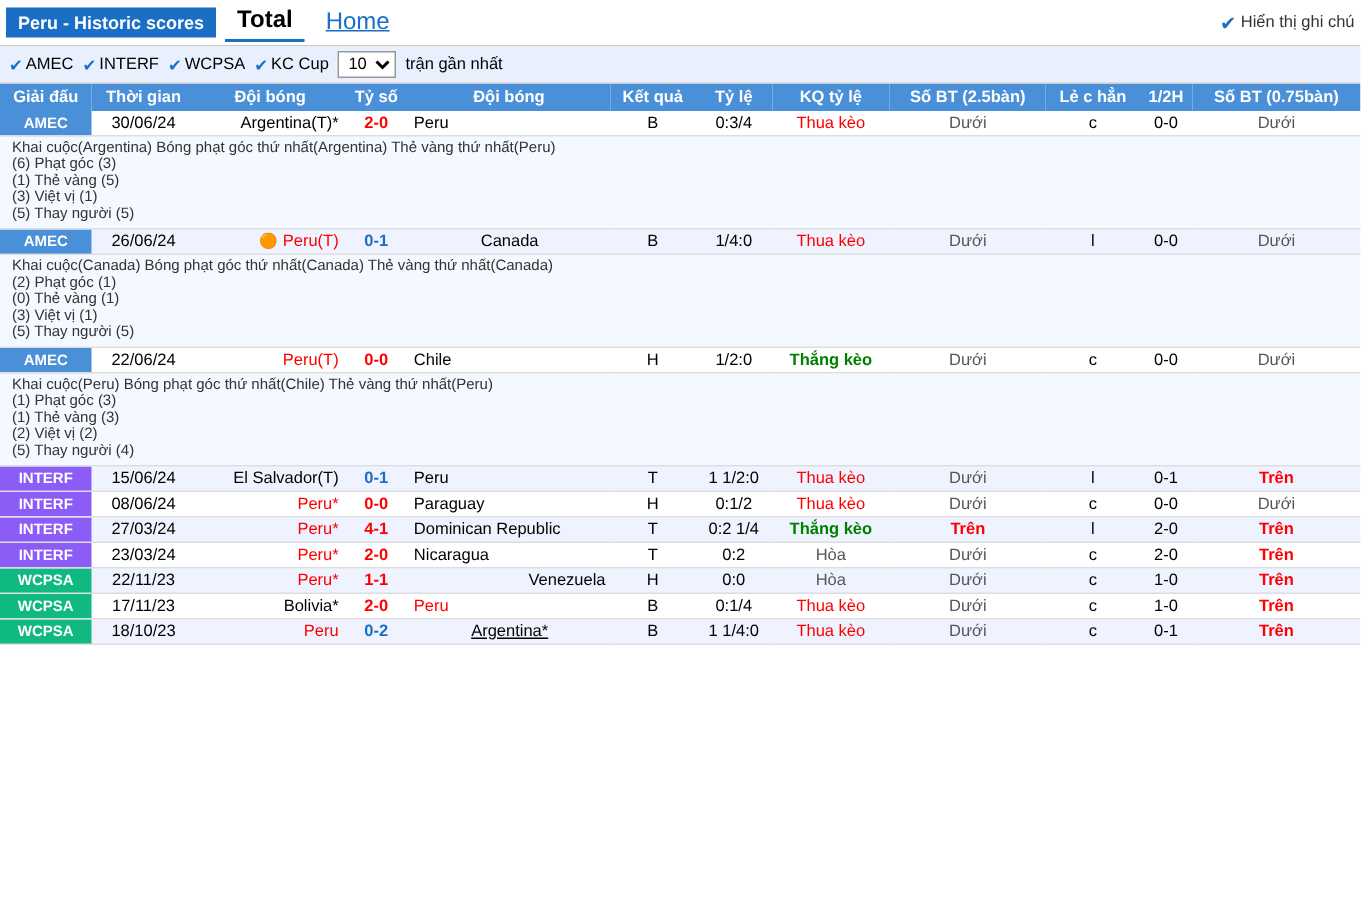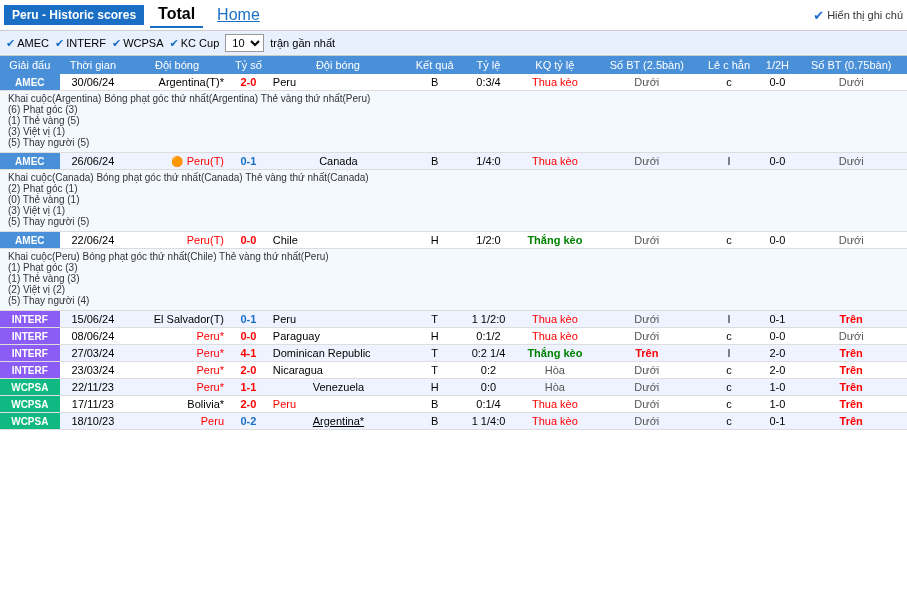--- a/index.html
+++ b/index.html
@@ -22,21 +22,21 @@
       border-bottom: 1px solid #ccc;
     }
     .filter-item { display: flex; align-items: center; gap: 2px; font-size: 11px; }
     .filter-check { color: #1a6fc4; }
     .filter-select {
       border: 1px solid #999; padding: 1px 2px; font-size: 11px; background: #fff;
     }
 
     table { width: 100%; border-collapse: collapse; font-size: 11px; }
     
-    .col-header { background: #4a90d9; color: #fff; text-align: center; padding: 3px 2px; font-weight: normal; font-size: 11px; white-space: nowrap; }
+    .col-header { background: #4a90d9; color: #fff; text-align: center; padding: 3px 2px; font-weight: bold; font-size: 11px; white-space: nowrap; }
     
     tr.match-row td { padding: 2px 3px; vertical-align: middle; white-space: nowrap; }
     tr.detail-row td { padding: 1px 3px; font-size: 10px; color: #333; background: #f9f9f9; }
     
     .detail-row { background: #f9f9f9; }
     .detail-row td { border-bottom: 1px solid #e0e0e0; }
     
     .match-row td { border-bottom: 1px solid #ddd; }
   </style>
 </head>
@@ -218,21 +218,21 @@
     <td style="color:#555;text-align:center;">Dưới</td>
     <td style="text-align:center;">c</td>
     <td style="text-align:center;">2-0</td>
     <td style="color:red;font-weight:bold;text-align:center;">Trên</td>
   </tr>
       <tr class="match-row" style="background: rgb(238, 243, 255);">
     <td style="background:#10b981;color:#fff;text-align:center;font-weight:bold;font-size:10px;padding:2px 4px;">WCPSA</td>
     <td style="text-align:center;white-space:nowrap;">22/11/23</td>
     <td style="color:red;text-align:right;padding-right:4px;">Peru*</td>
     <td style="color:red;font-weight:bold;text-align:center;">1-1</td>
-    <td style="text-align:center;padding-left:4px;">Venezuela</td>
+    <td style="text-align:right;padding-left:4px;">Venezuela</td>
     <td style="text-align:center;">H</td>
     <td style="text-align:center;">0:0</td>
     <td style="color:#555;text-align:center;">Hòa</td>
     <td style="color:#555;text-align:center;">Dưới</td>
     <td style="text-align:center;">c</td>
     <td style="text-align:center;">1-0</td>
     <td style="color:red;font-weight:bold;text-align:center;">Trên</td>
   </tr>
       <tr class="match-row" style="background: rgb(255, 255, 255);">
     <td style="background:#10b981;color:#fff;text-align:center;font-weight:bold;font-size:10px;padding:2px 4px;">WCPSA</td>

